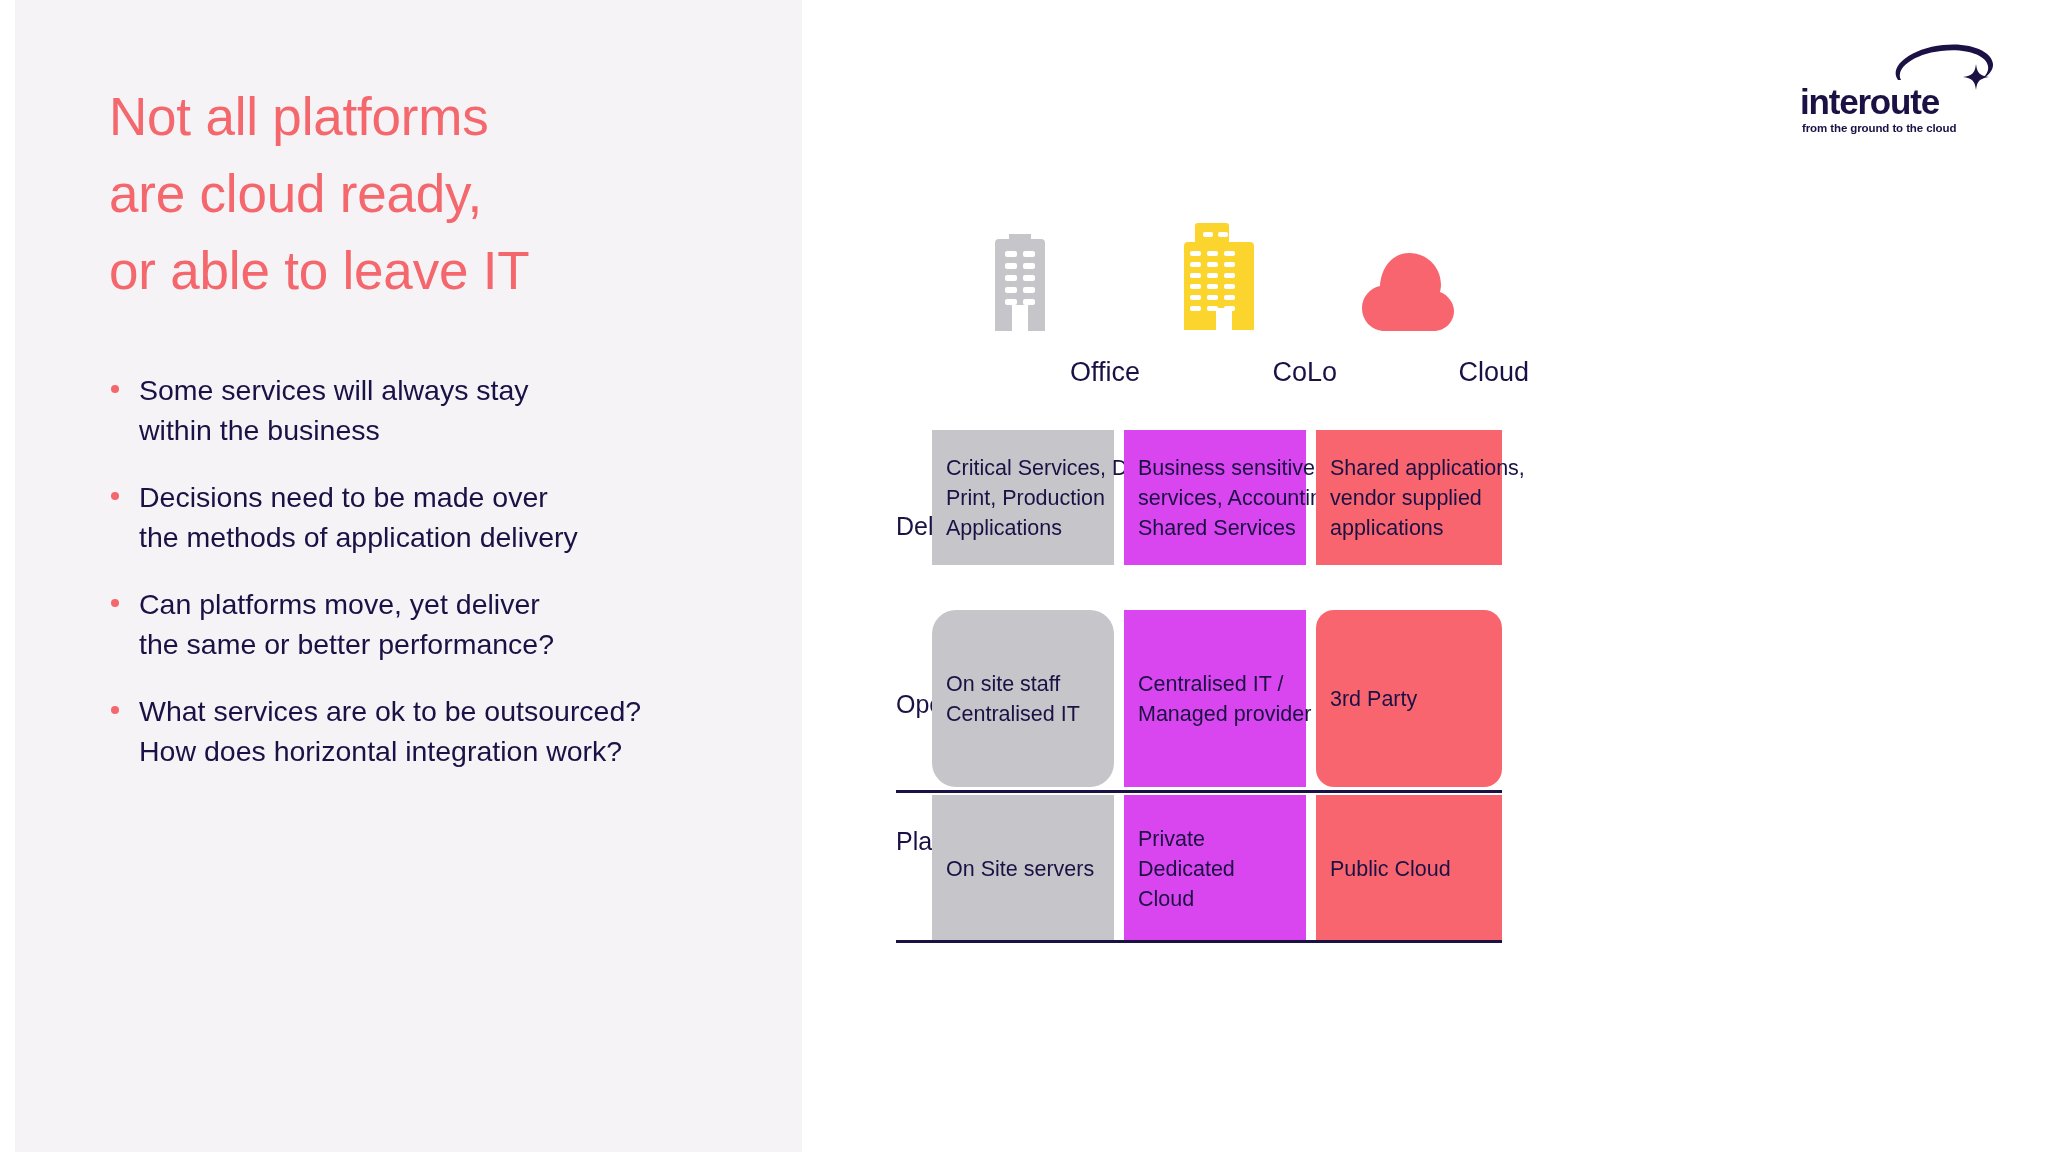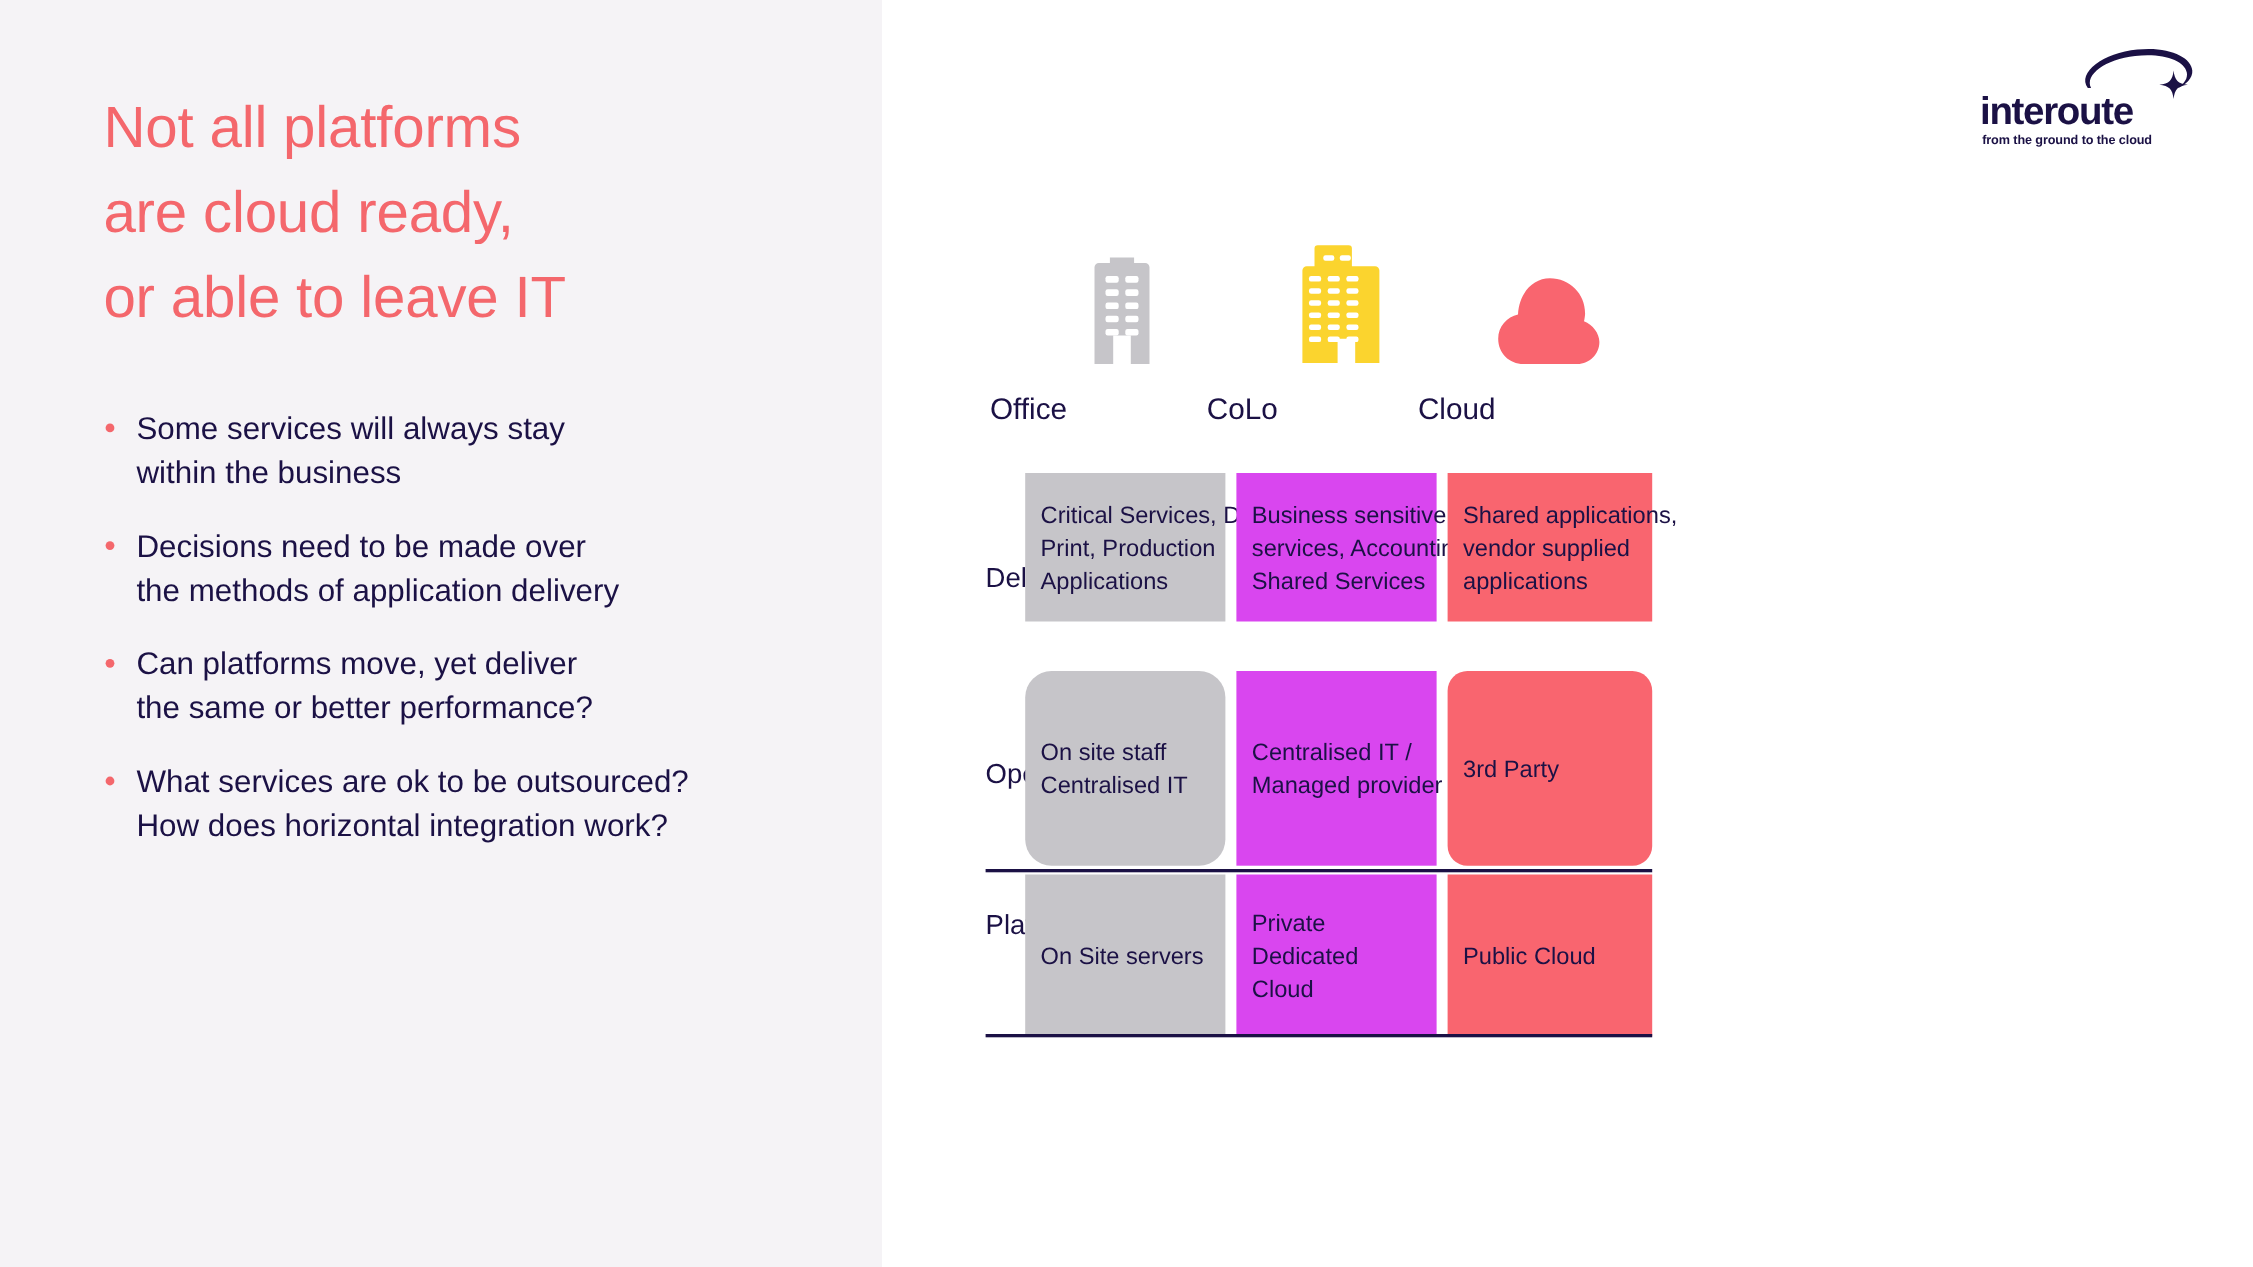--- a/index.html
+++ b/index.html
@@ -12,21 +12,21 @@
     height: 1152px;
     position: relative;
     overflow: hidden;
     font-family: "Liberation Sans", sans-serif;
     -webkit-font-smoothing: antialiased;
   }
 
   
   #left-panel {
     position: absolute;
-    left: 0; top: 0;
+    left: 15px; top: 0;
     width: 802px;
     height: 1152px;
     background: #f5f3f6;
     text-decoration: underline;
   }
 
   #slide-title {
     position: absolute;
     left: 94px;
     top: 78px;
@@ -109,21 +109,21 @@
     font-size: 11.5px;
     font-weight: 700;
     letter-spacing: -0.1px;
     white-space: nowrap;
   }
 
   
   .col-header {
     position: absolute;
     width: 240px;
-    text-align: left;
+    text-align: right;
   }
   .col-icon {
     height: 120px;
     display: flex;
     align-items: flex-end;
     justify-content: center;
   }
   .col-label {
     margin-top: 22px;
     color: #1b1145;

